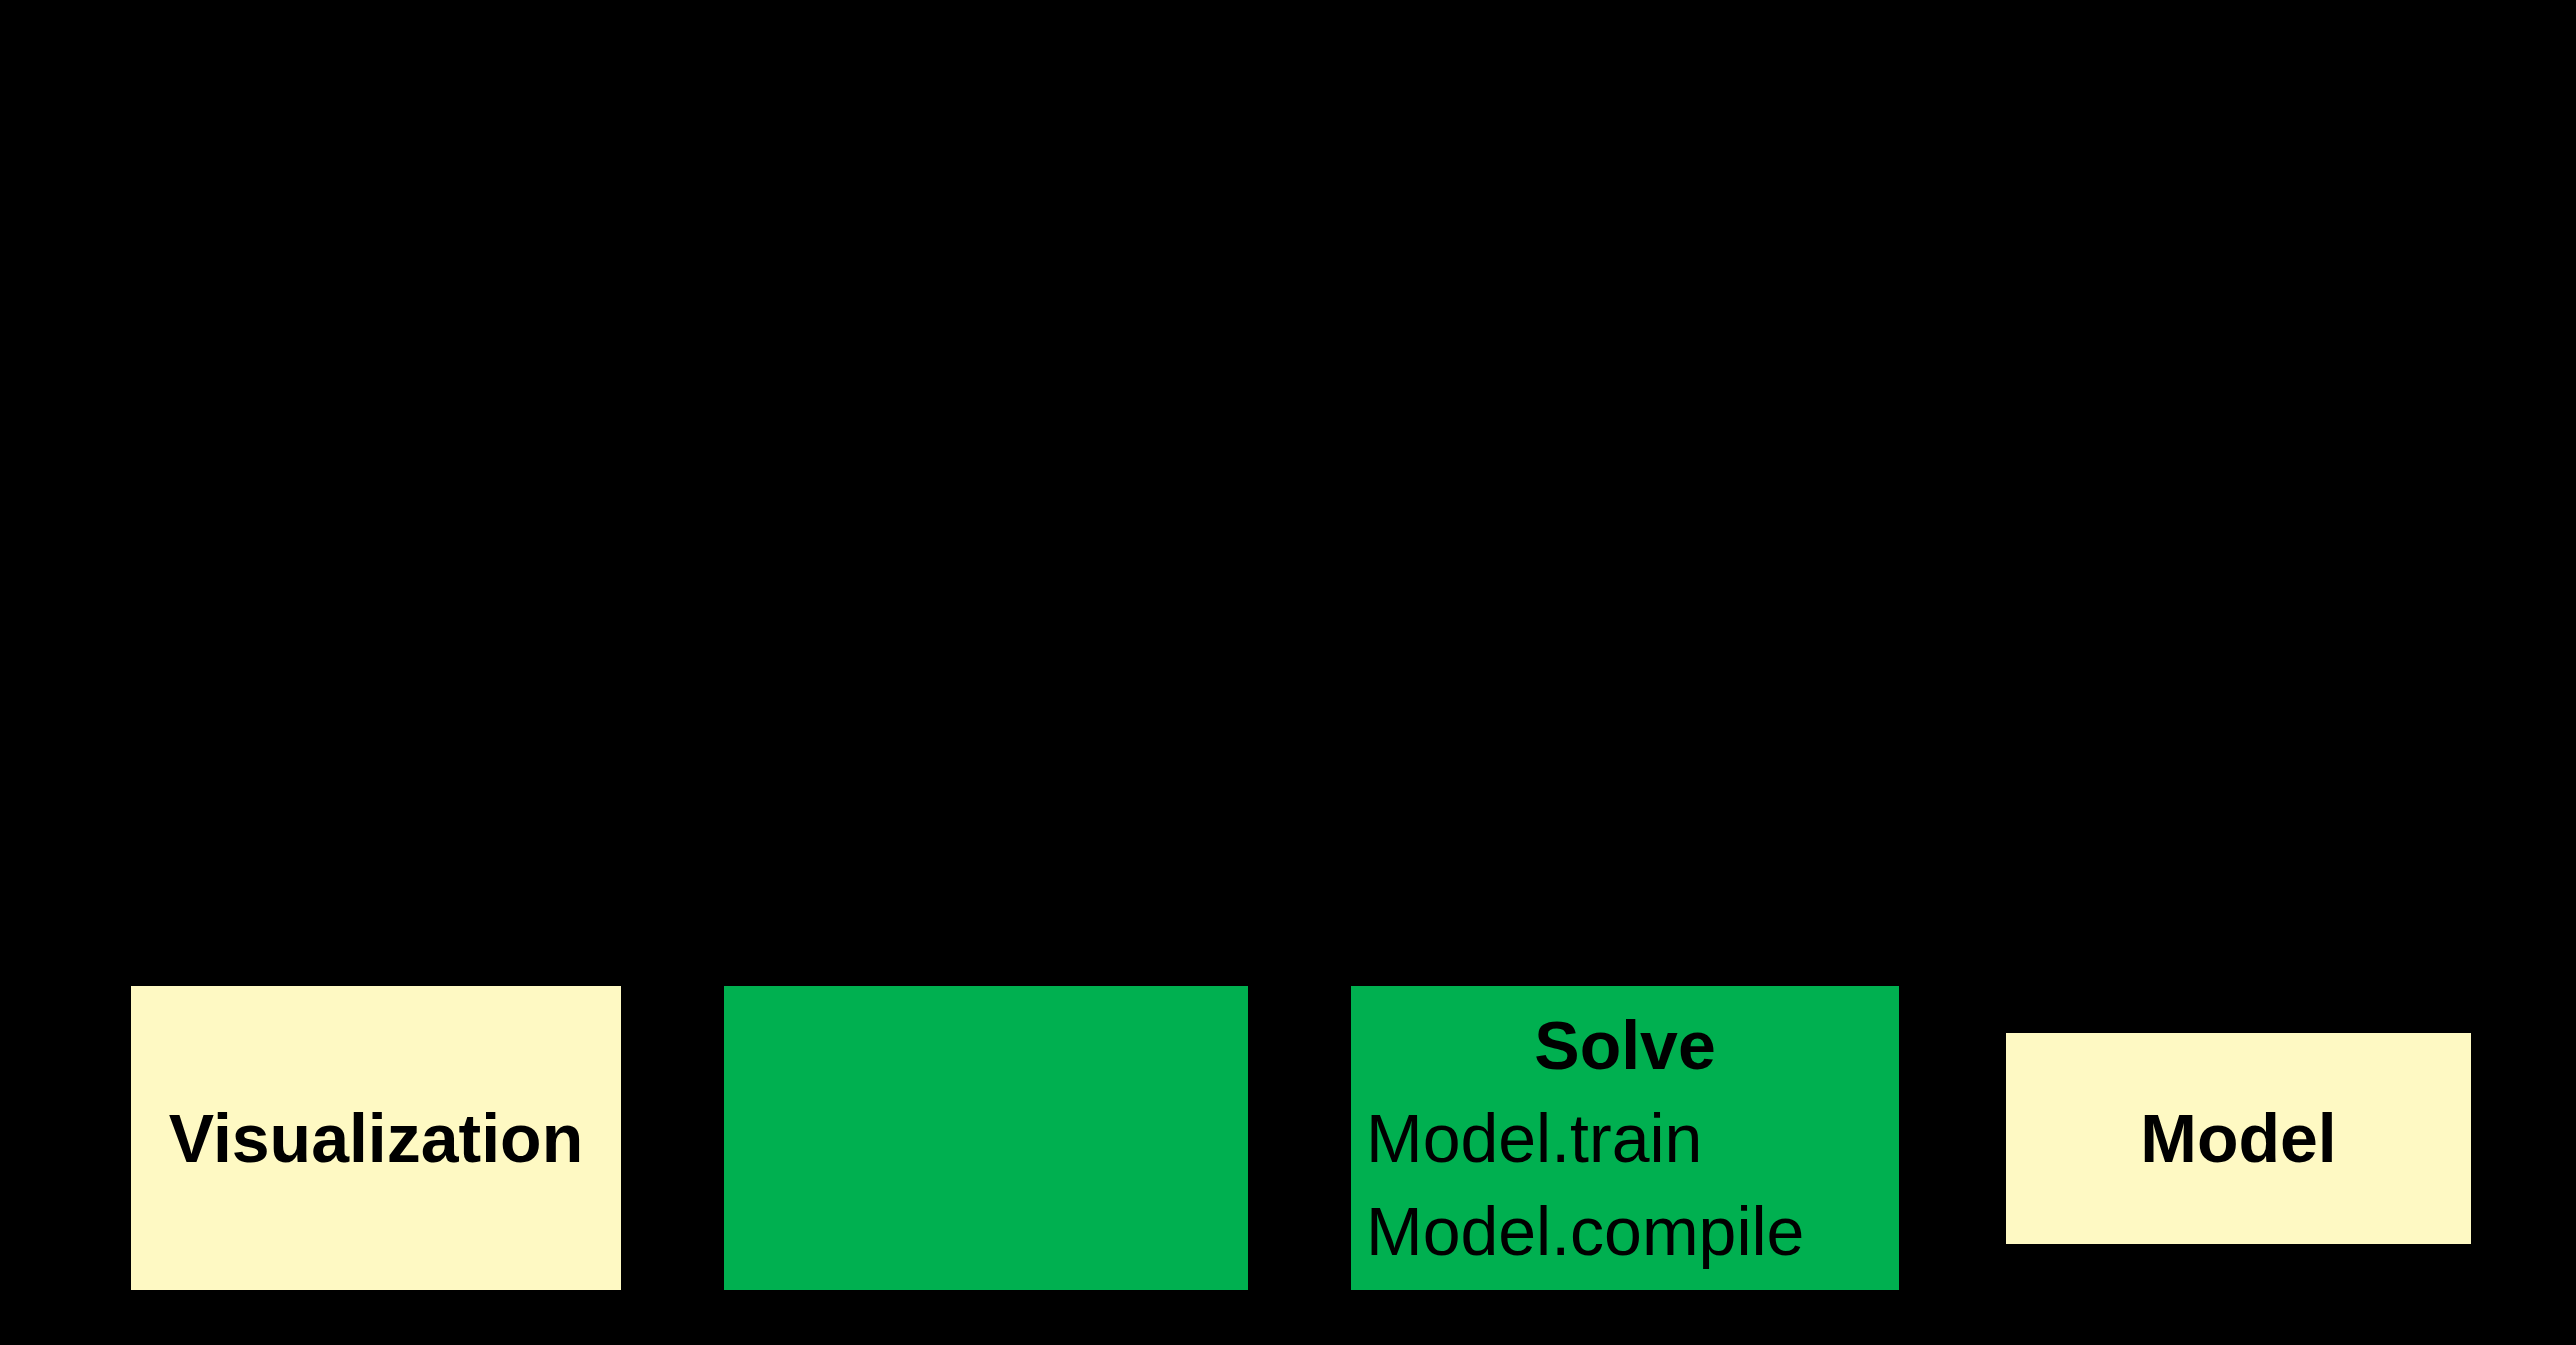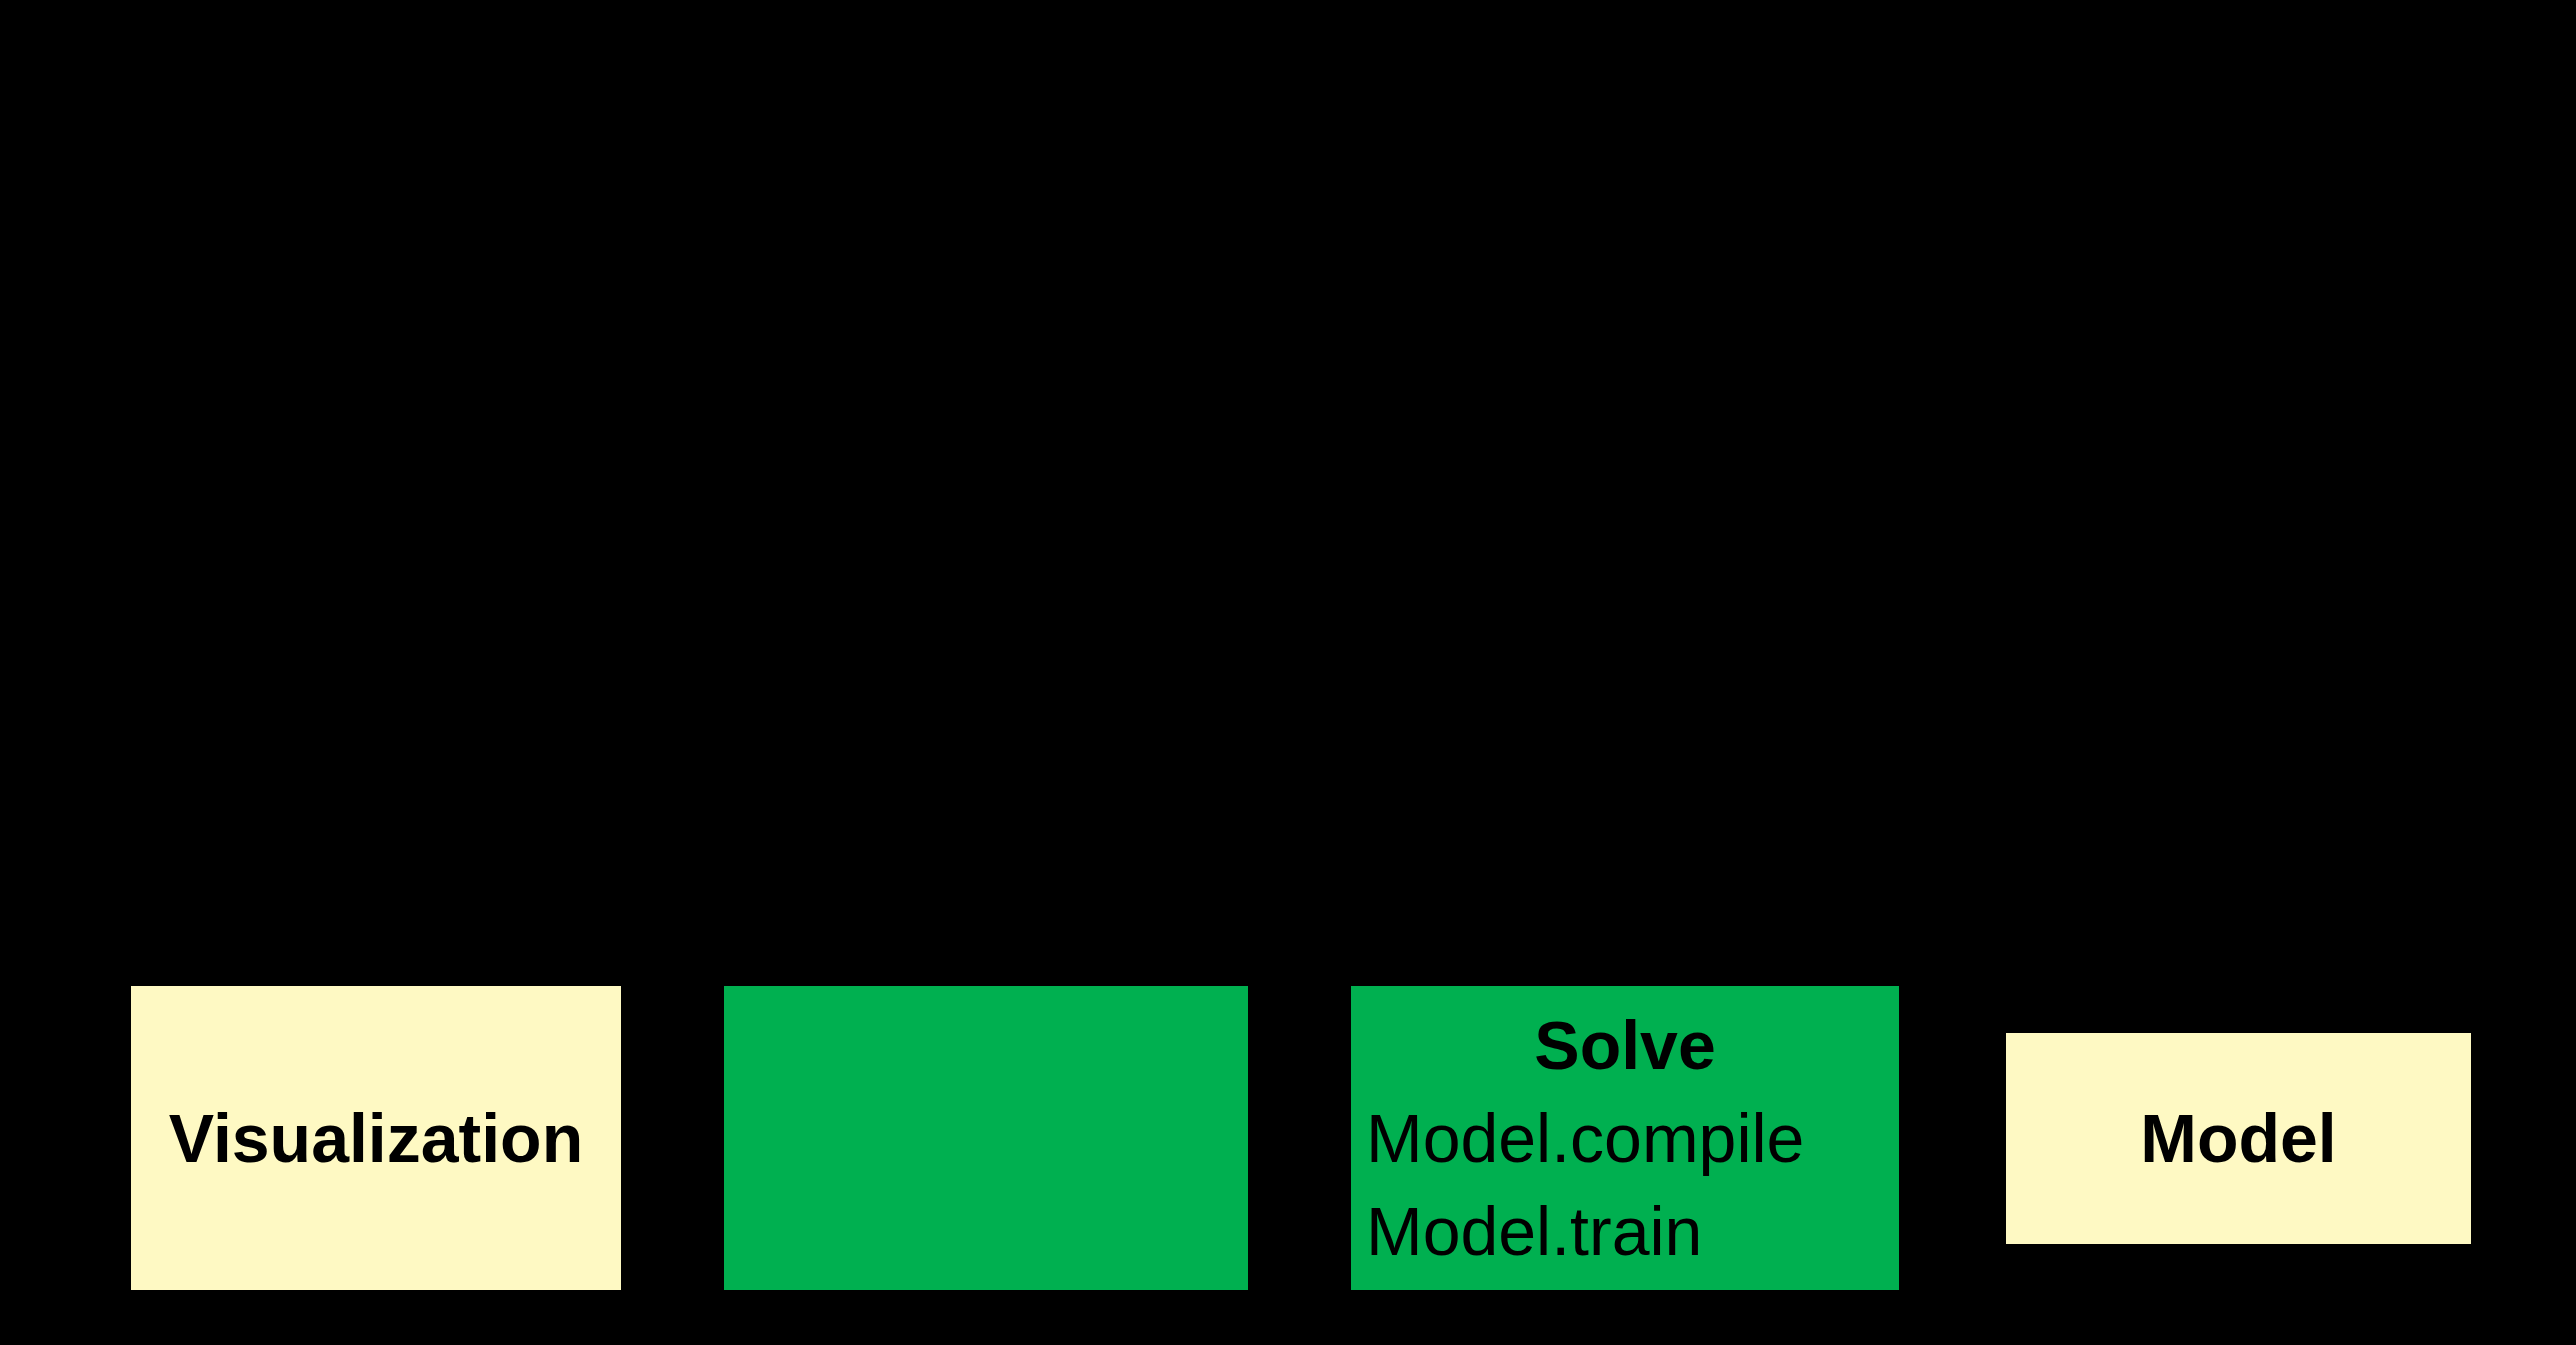--- a/index.html
+++ b/index.html
@@ -49,20 +49,20 @@
 
 <div class="box" id="visualization-box" style="background-color: #fef9c3;">
   <div class="title">Visualization</div>
 </div>
 
 <div class="box" id="prediction-box" style="background-color: rgb(0, 176, 80);">
 </div>
 
 <div class="box" id="solve-box" style="background-color: rgb(0, 176, 80);">
   <div class="title">Solve</div>
+  <div class="method left">Model.train</div>
   <div class="method left">Model.compile</div>
-  <div class="method left">Model.train</div>
 </div>
 
 <div class="box" id="model-box" style="background-color: #fef9c3;">
   <div class="title">Model</div>
 </div>
 
 
 </body></html>

